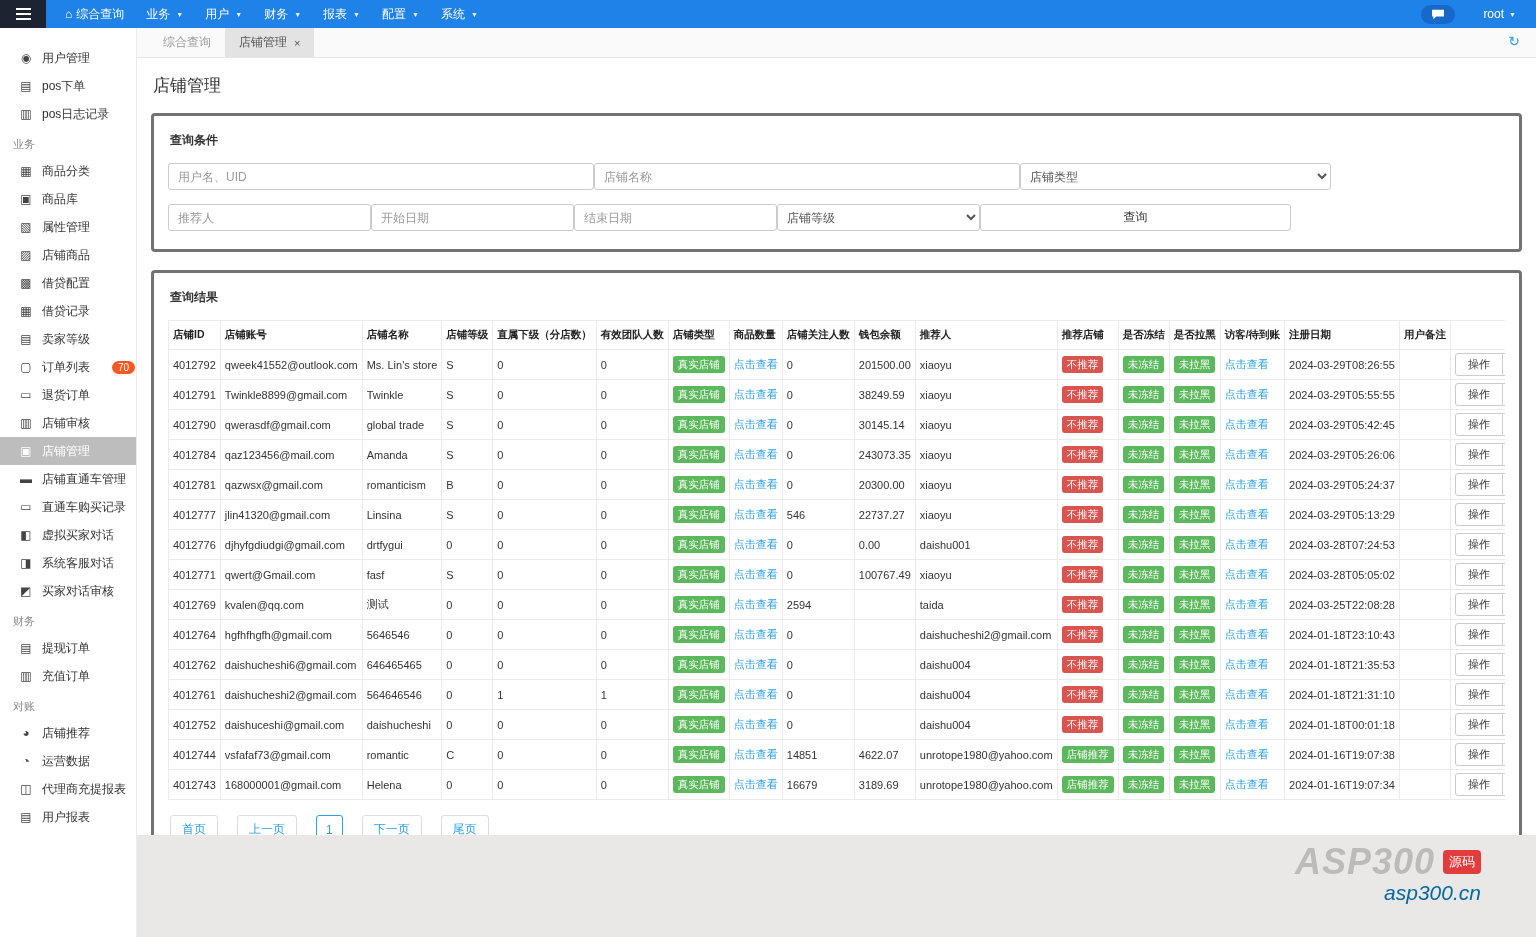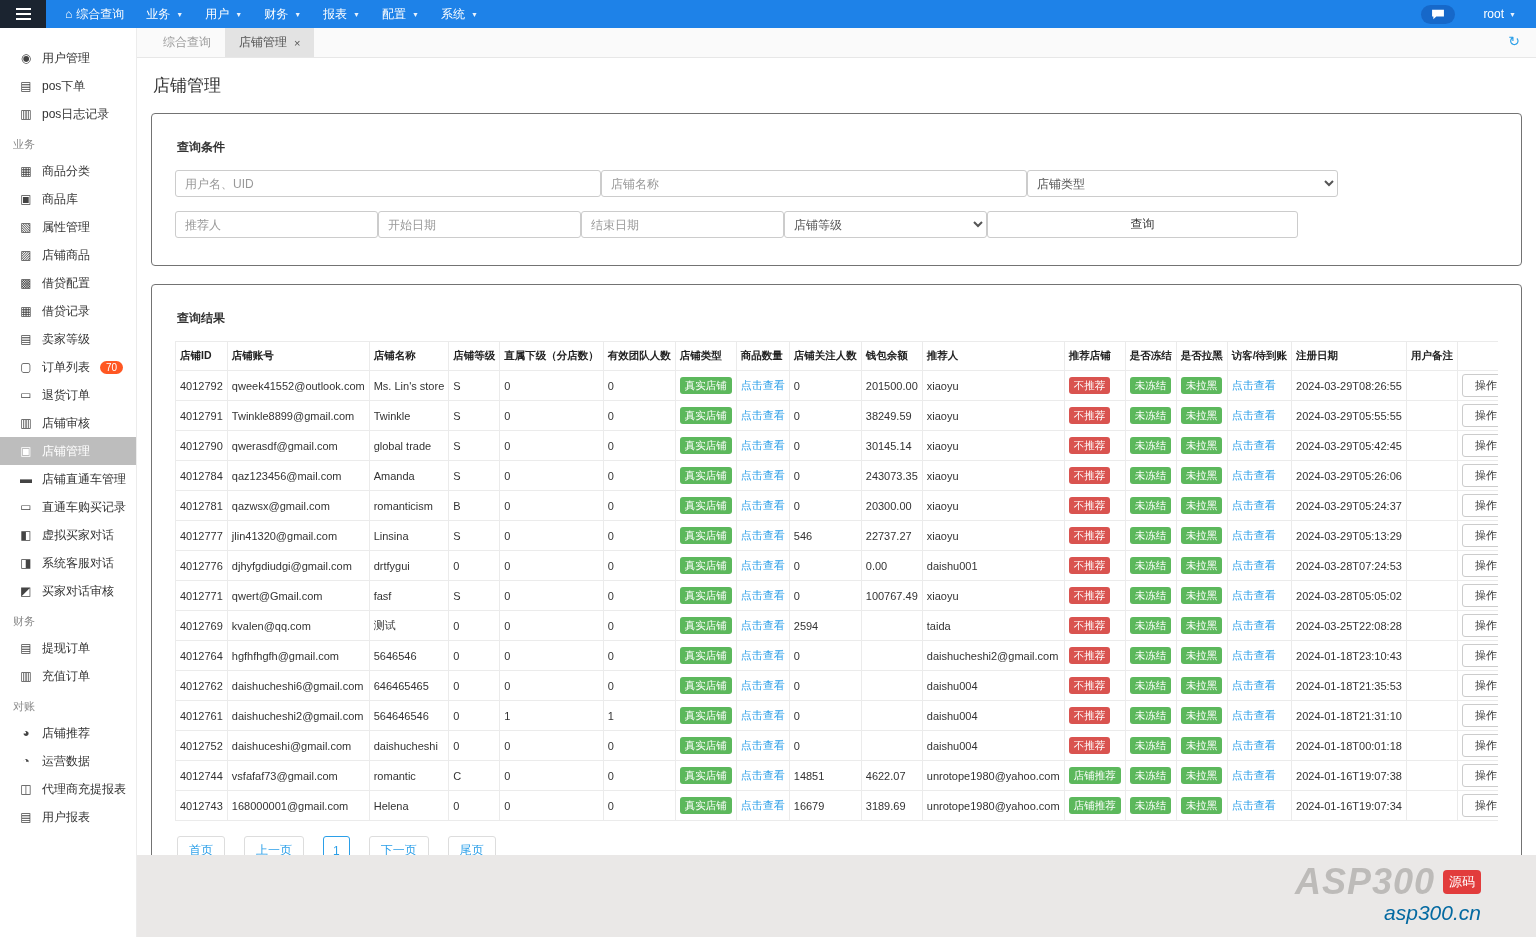--- a/index.html
+++ b/index.html
@@ -25,34 +25,34 @@
   
   .sidebar{position:fixed;top:28px;left:0;bottom:0;width:137px;background:#fff;border-right:1px solid #ececec;
     padding-top:16px;overflow:hidden;z-index:40}
   .sidebar ul{list-style:none}
   .side-item{display:flex;align-items:center;gap:9px;height:28px;padding-left:19px;cursor:pointer;color:#333;white-space:nowrap}
   .side-item.active{background:#bdbdbd;color:#fff}
   .side-ico{width:14px;font-size:12px;color:#444;text-align:center;flex:none}
   .side-item.active .side-ico{color:#fff}
   .side-label{font-size:12px}
   .side-section{padding:9px 0 5px 13px;color:#8a8a8a;font-size:11px}
-  .side-badge{background:var(--warnbadge,#ff5722);color:#fff;border-radius:9px;font-size:10px;padding:1px 6px;margin-left:1px}
+  .side-badge{background:var(--warnbadge,#ff5722);color:#fff;border-radius:9px;font-size:10px;padding:1px 6px;margin-left:13px}
 
   
   .main{position:absolute;top:28px;left:137px;right:0;bottom:0;background:#fff;overflow:hidden}
   .tabbar{height:30px;background:#fafafa;border-bottom:1px solid #e7e7e7;display:flex;align-items:stretch;padding-left:12px;position:relative}
   .tab{display:inline-flex;align-items:center;gap:7px;padding:0 14px;color:#999;cursor:pointer;font-size:12px}
   .tab.active{background:#e3e3e3;color:#555}
   .tab-close{font-size:11px;color:#555;cursor:pointer}
   .refresh{position:absolute;right:16px;top:5px;color:var(--link,#2b9fe8);font-size:14px;cursor:pointer}
 
   .content{padding:12px 14px 0 14px}
   .page-title{font-size:17px;font-weight:400;color:#333;margin:4px 0 16px 2px}
 
-  .panel{border:1px solid #737373;border-radius:4px;padding:23px;margin-bottom:18px;background:#fff}
+  .panel{border:3px solid #737373;border-radius:4px;padding:14px;margin-bottom:18px;background:#fff}
   .panel-title{font-weight:bold;font-size:12px;color:#333;margin:2px 0 14px 2px}
 
   .qrow{display:flex;margin-bottom:14px}
   .qrow:last-child{margin-bottom:4px}
   input.q,select.q,button.search{height:27px;border:1px solid #ccc;border-radius:3px;font-size:12px;
     padding:0 9px;color:#333;background:#fff;font-family:inherit;outline:none}
   input.q::placeholder{color:#999}
   select.q{color:#555;padding:0 5px}
   .w-lg{width:426px}.w-md{width:311px}.w-sm{width:203px}
   button.search{cursor:pointer}
@@ -70,21 +70,21 @@
   .btn-group{display:inline-flex}
   .btn-op{border:1px solid #ccc;background:#fff;font-size:11px;padding:3px 12px;border-radius:3px 0 0 3px;cursor:pointer;color:#333;font-family:Liberation Sans, sans-serif}
   .btn-caret{border:1px solid #ccc;border-left:none;background:#fff;padding:3px 6px;border-radius:0 3px 3px 0;cursor:pointer;font-size:7px;color:#555}
   td.op-cell{text-align:center}
 
   .pagination{padding:15px 2px 10px 2px;display:flex;gap:19px}
   .pg{border:1px solid #ddd;border-radius:3px;color:var(--link,#2b9fe8);padding:5px 11px;font-size:12px;cursor:pointer;background:#fff}
   .pg.active{border-color:var(--link,#2b9fe8);padding:5px 9px}
 
   
-  .footer{position:absolute;left:0;right:0;bottom:0;height:82px;background:#eae8e7}
+  .footer{position:absolute;left:0;right:0;bottom:0;height:102px;background:#eae8e7}
   .watermark{position:absolute;right:55px;top:6px;text-align:right;font-style:italic}
   .wm-line1{font-size:36px;font-weight:bold;color:#bdbbb9;letter-spacing:1px;display:flex;align-items:center;gap:8px;justify-content:flex-end}
   .wm-badge{font-size:13px;background:#e23c3c;color:#fff;border-radius:4px;padding:3px 6px;font-style:normal;font-weight:normal;letter-spacing:0}
   .wm-line2{font-size:21px;color:#0369a1;margin-top:-2px}
 </style>
 </head>
 <body>
 
 <div class="navbar">
   <div class="hamburger">

